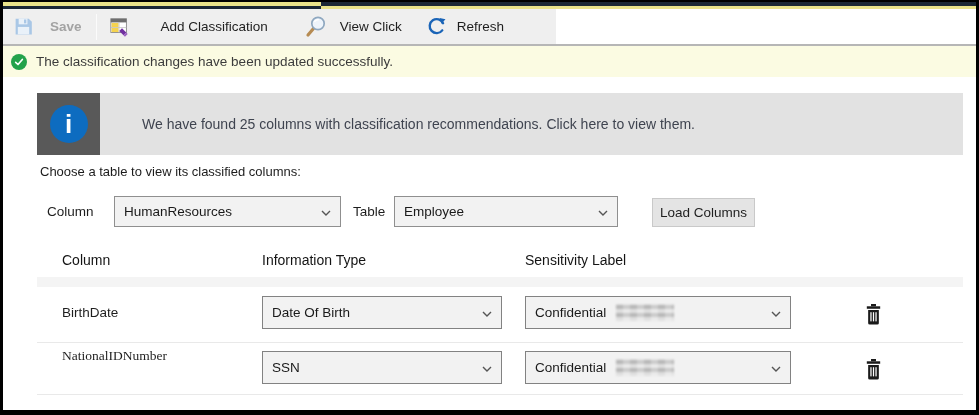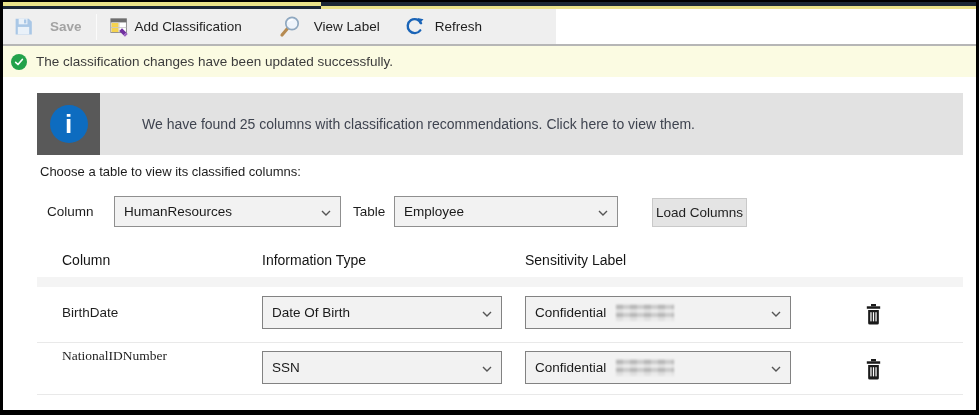--- a/index.html
+++ b/index.html
@@ -40,21 +40,21 @@
   .info-circle { width:38px; height:38px; border-radius:50%; background:#0d6cc0; color:#fff;
     display:flex; align-items:center; justify-content:center; font-size:26px; font-weight:bold; line-height:1; }
   .info-text { margin-left:42px; font-size:14px; color:#3f4450; }
 
   
   .section-heading { position:absolute; top:164px; left:40px; font-size:13px; color:#1c1c1c; }
   .picker-label { position:absolute; top:196px; height:31px; line-height:31px; font-size:13.5px; color:#1e1e1e; }
   .dd { position:absolute; height:31px; background:#f2f2f2; border:1px solid #8f8f8f;
     display:flex; align-items:center; padding:0 9px; font-size:13.5px; color:#1a1a1a; cursor:default; }
   .dd .chev { margin-left:auto; flex:0 0 auto; }
-  .btn-load { position:absolute; top:198px; left:652px; width:95px; height:29px; background:#e4e4e4;
+  .btn-load { position:absolute; top:198px; left:652px; width:103px; height:29px; background:#e4e4e4;
     border:1px solid #c9c9c9; font-size:13.5px; color:#1e1e1e; display:flex; align-items:center;
     justify-content:center; cursor:default; }
 
   
   .col-hdr { position:absolute; top:252px; font-size:14px; font-weight:normal; color:#141414; }
   .hdr-band { position:absolute; top:277px; left:37px; width:926px; height:10px; background:#f4f4f4; }
   .row-sep { position:absolute; left:37px; width:926px; height:1px; background:#e9e9e9; }
   .cell-text { position:absolute; font-size:13.5px; color:#1e1e1e; }
   .redacted { display:inline-block; width:58px; height:17px; margin-left:10px; border-radius:1px;
     background:
@@ -91,31 +91,31 @@
           <rect x="2" y="3" width="17" height="15" fill="#ffffff" stroke="#8a8a8a" stroke-width="1"></rect>
           <rect x="2" y="3" width="17" height="4" fill="#6e6e6e"></rect>
           <rect x="2.8" y="7.6" width="7.6" height="4.7" fill="#f5d34f"></rect>
           <rect x="2.8" y="12.8" width="7.6" height="4.7" fill="#f5d34f"></rect>
           <line x1="11" y1="7" x2="11" y2="18" stroke="#bdbdbd" stroke-width="0.8"></line>
           <line x1="2" y1="12.6" x2="19" y2="12.6" stroke="#bdbdbd" stroke-width="0.8"></line>
           <path d="M14.2 13.4 l4.6 4.6 -3 3 -4.6 -4.6 Z" fill="#7030a0"></path>
           <path d="M18.8 18 l1.6 1.6 -3 3 -1.6 -1.6 Z" fill="#9a5fc0"></path>
         </svg>
       </span>
-      <span class="tb-label" style="margin-left:4px;">Add Classification</span>
+      <span class="tb-label" style="margin-left:30px;">Add Classification</span>
     </div>
     <div class="tb-btn" style="margin-left:36px;">
       <span style="display:flex;">
         <svg width="24" height="24" viewBox="0 0 24 24">
           <line x1="9.5" y1="13.5" x2="4" y2="20" stroke="#b68b52" stroke-width="3.2" stroke-linecap="round"></line>
           <circle cx="14" cy="8.5" r="6.2" fill="#eef4fb" stroke="#8fa8c0" stroke-width="1.7"></circle>
           <path d="M10.8 6.2 a4.3 4.3 0 0 1 3.4 -1.4" fill="none" stroke="#ffffff" stroke-width="1.6" stroke-linecap="round"></path>
         </svg>
       </span>
-      <span class="tb-label" style="margin-left:12px;">View Label</span>
+      <span class="tb-label" style="margin-left:12px;">View Click</span>
     </div>
     <div class="tb-btn" style="margin-left:24px;">
       <span style="display:flex;">
         <svg width="21" height="21" viewBox="0 0 24 24">
           <path d="M18.6 16.4 a8 8 0 1 1 0.9 -8.2" fill="none" stroke="#1a64b7" stroke-width="2.7" stroke-linecap="round"></path>
           <polygon points="15.6,2.2 22.3,3.6 17.6,8.9" fill="#1a64b7"></polygon>
         </svg>
       </span>
       <span class="tb-label" style="margin-left:10px;">Refresh</span>
     </div>

